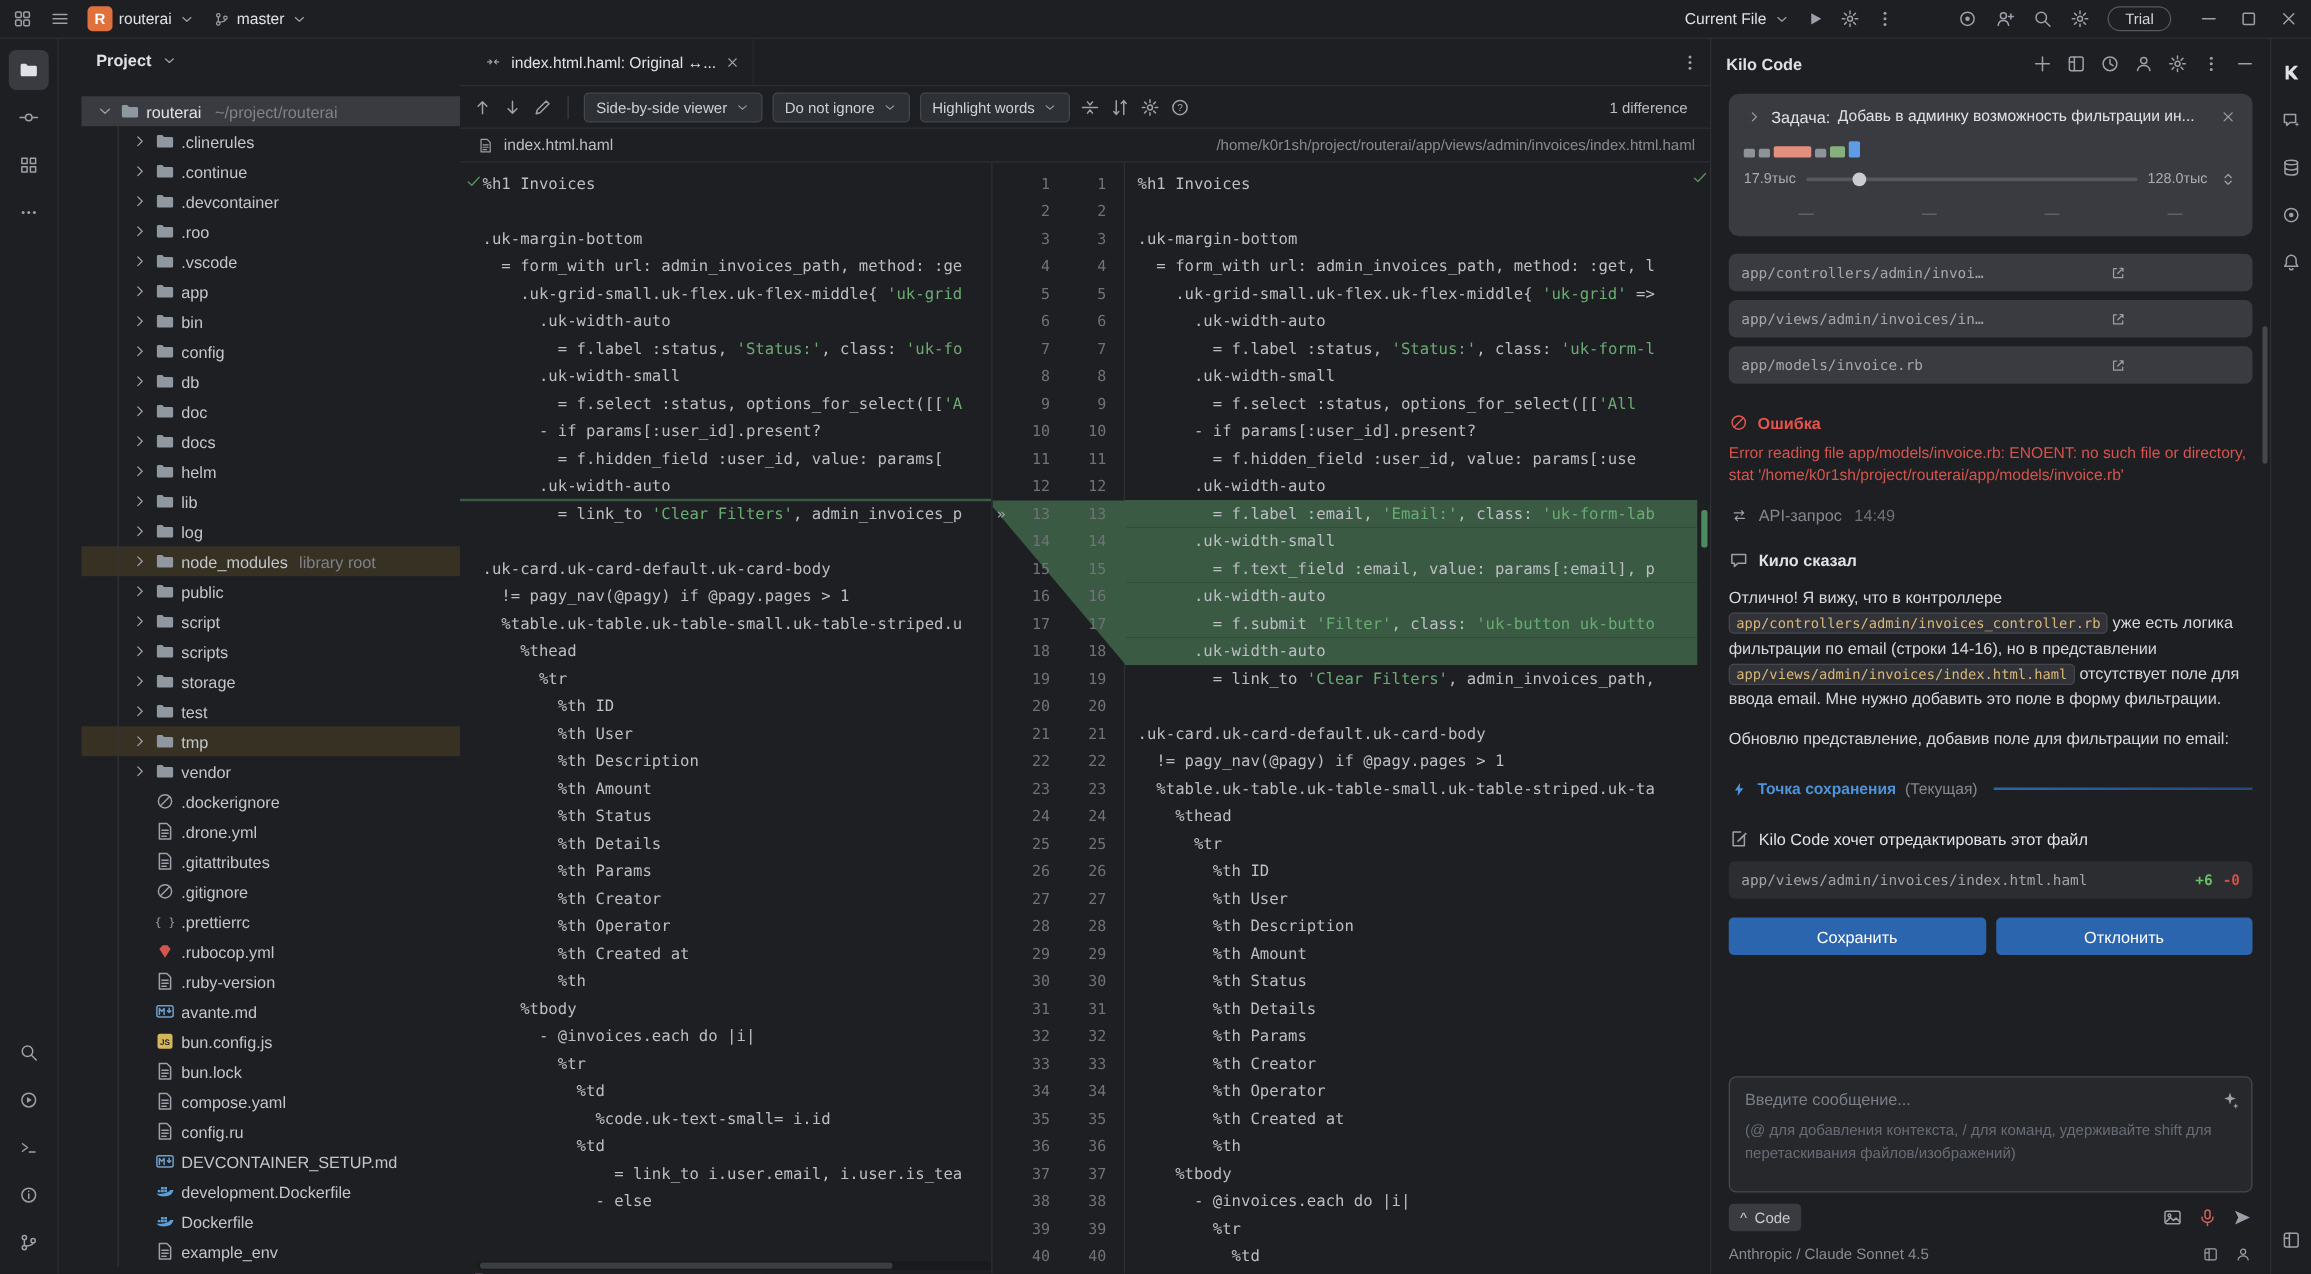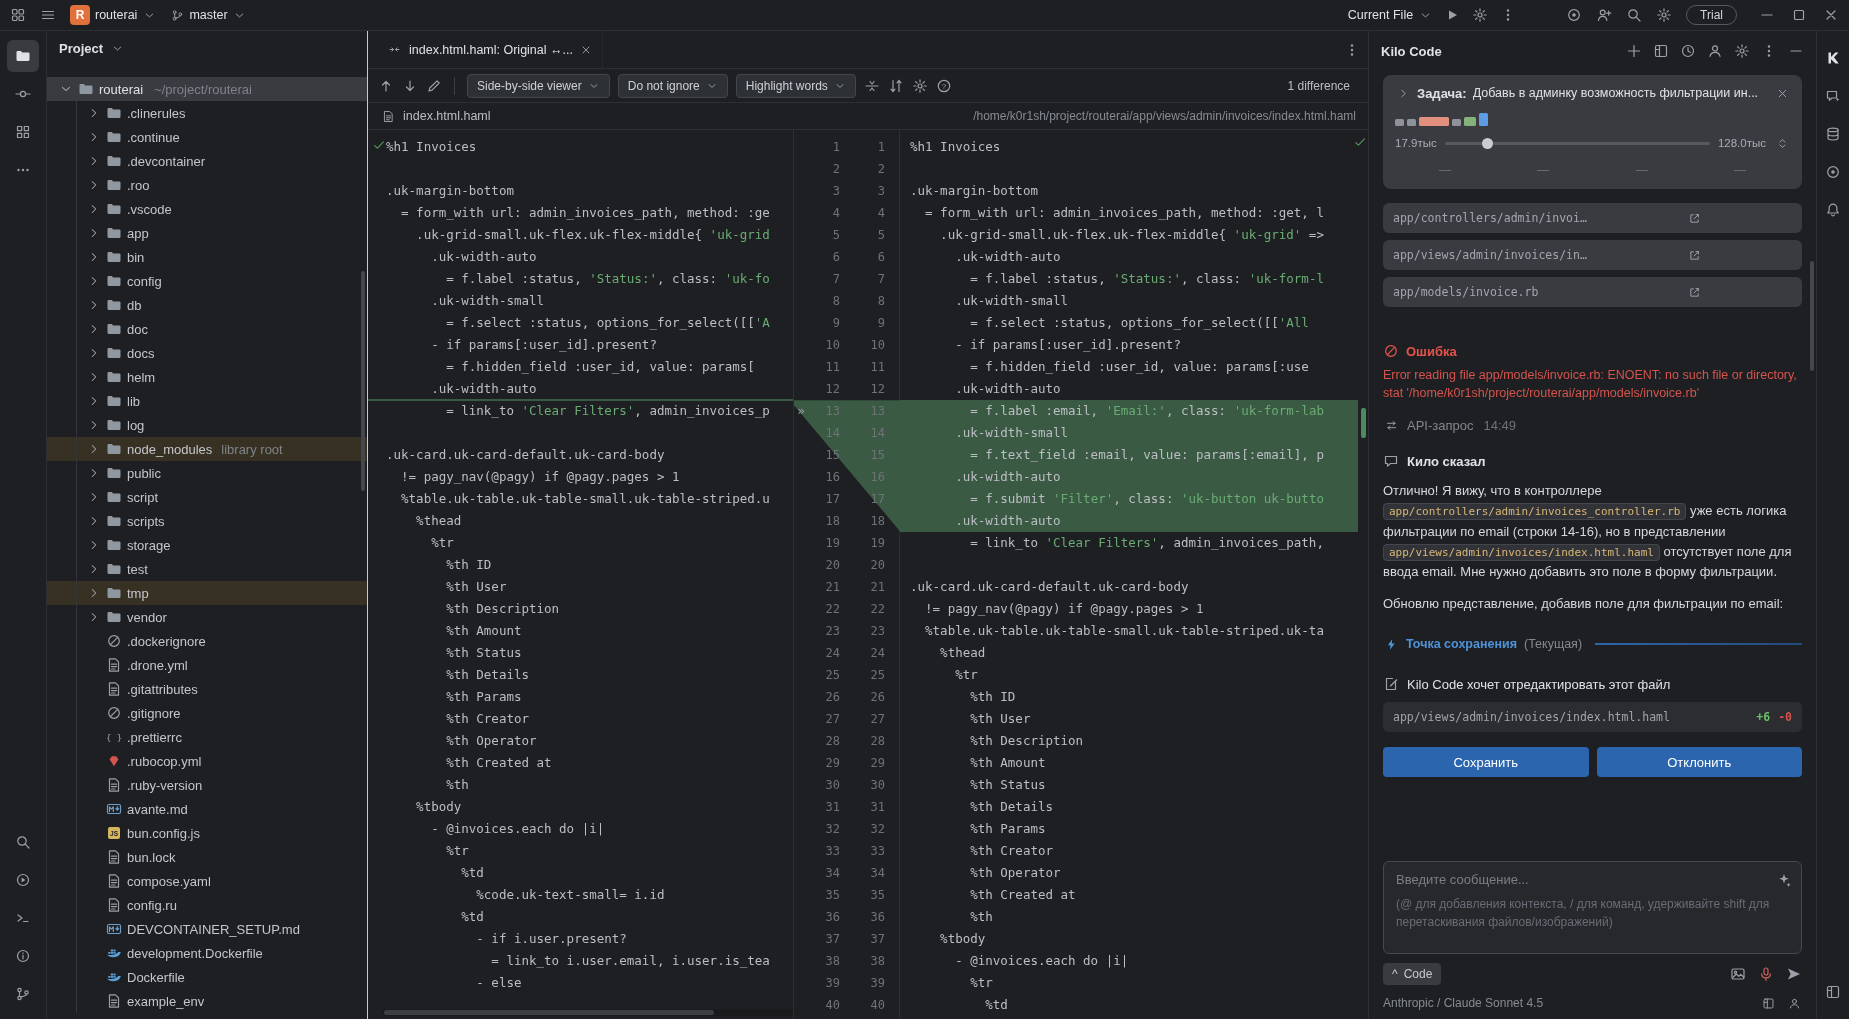--- a/index.html
+++ b/index.html
@@ -23,21 +23,21 @@
 .winctl{display:flex;align-items:center;gap:16px;margin-left:8px;color:#aeb1b7}
 
 
 .leftstrip{position:absolute;top:31px;left:0;width:47px;bottom:0;background:#1e1f22;border-right:1px solid #2d2f33;display:flex;flex-direction:column;align-items:center;padding:6px 0}
 .lsbtn{width:32px;height:32px;border-radius:6px;display:flex;align-items:center;justify-content:center;margin:3px 0}
 .lsbtn.active{background:#393b40}
 .lsbtn.active .icon{color:#dfe1e5}
 .ls-spacer{flex:1}
 
 
-.project{position:absolute;top:31px;left:47px;width:321px;bottom:0;background:#1e1f22;border-right:1px solid #f0abfc;overflow:hidden}
+.project{position:absolute;top:31px;left:65px;width:321px;bottom:0;background:#1e1f22;border-right:6px solid #f0abfc;overflow:hidden}
 .p-head{height:34px;display:flex;align-items:center;gap:6px;padding:0 12px;color:#dfe1e5;font-weight:bold;font-size:13px}
 .tree{margin-top:12px;position:relative;font-size:13px}
 .guide{position:absolute;left:29px;top:24px;bottom:0;width:1px;background:#33353a}
 .trow{height:24px;display:flex;align-items:center;gap:5px;padding-left:40px;white-space:nowrap;color:#c4c6cb}
 .trow .chev{width:14px;height:14px}
 .trow:not(.folder) .chev{visibility:hidden}
 .trow.root{padding-left:12px;background:#393b40;color:#dfe1e5}
 .trow.excluded{background:rgba(189,140,46,0.16)}
 .tsuffix{color:#7e838a;margin-left:4px}
 .tpath{color:#7e838a;margin-left:6px}
@@ -81,32 +81,32 @@
 .hthumb{position:absolute;left:2px;top:1px;width:330px;height:5px;border-radius:3px;background:#3b3e42}
 
 
 .kilo{position:absolute;top:31px;left:1368px;width:448px;bottom:0;background:#1e1f22;border-left:1px solid #2d2f33;display:flex;flex-direction:column}
 .k-head{height:40px;display:flex;align-items:center;padding:0 12px;gap:8px}
 .k-title{font-weight:bold;color:#dfe1e5;font-size:13px;flex:1}
 .k-acts{display:flex;align-items:center;gap:11px}
 .k-scroll{flex:1;overflow:hidden;padding:4px 14px 0;position:relative;display:flex;flex-direction:column}
 .task-card{background:#393b40;border-radius:8px;padding:10px 12px 12px}
 .tc-top{display:flex;align-items:center;gap:6px;color:#dfe1e5}
-.tc-label{font-weight:bold}
+.tc-label{font-weight:normal}
 .tc-text{flex:1;white-space:nowrap;overflow:hidden;text-overflow:ellipsis;font-size:12.5px}
 .tc-segs{display:flex;align-items:flex-end;gap:3px;margin-top:11px;height:14px}
 .seg{display:inline-block;border-radius:1.5px}
 .tc-slider{display:flex;align-items:center;gap:8px;margin-top:9px;font-size:11.5px;color:#a9adb3}
 .track{flex:1;height:3px;background:#55585d;border-radius:2px;position:relative}
 .knob{position:absolute;left:14%;top:-4px;width:11px;height:11px;border-radius:50%;background:#c9ccd1}
 .tc-stats{display:flex;justify-content:space-between;padding:0 44px;margin-top:12px;color:#6e7277;font-size:12px}
 .chips{margin-top:14px;display:flex;flex-direction:column;gap:7px}
 .chip{height:30px;background:#393b40;border-radius:6px;display:flex;align-items:center;padding:0 10px;gap:8px;font-family:"DejaVu Sans Mono","Liberation Mono",monospace;font-size:11.5px;color:#a3a7ad}
 .chip span{flex:1;white-space:nowrap;overflow:hidden;text-overflow:ellipsis}
-.err{margin-top:36px}
+.err{margin-top:23px}
 .err-head{display:flex;align-items:center;gap:7px;font-weight:bold;color:#e5544c}
 .err-head .icon{color:#e5544c}
 .err-text{margin-top:7px;color:#d5544d;font-size:12.5px;line-height:1.45}
 .api-row{margin-top:15px;display:flex;align-items:center;gap:8px;color:#83878e;font-size:13px}
 .api-time{margin-left:2px;color:#6e7277}
 .said{margin-top:20px;display:flex;align-items:center;gap:8px;font-weight:bold;color:#dfe1e5}
 .msg{margin-top:12px;color:#d6d8dd;font-size:13px;line-height:1.55}
 .mc{font-family:"DejaVu Sans Mono","Liberation Mono",monospace;font-size:11px;background:#313338;border:1px solid #43464c;border-radius:4px;padding:1px 5px;color:#d9b777;white-space:nowrap}
 .checkpoint{margin-top:22px;display:flex;align-items:center;gap:7px;font-size:12.5px}
 .cp-label{color:#4e93d9;font-weight:bold}
@@ -1056,21 +1056,20 @@
             <div class="cl"><span>        %th Creator</span></div>
             <div class="cl"><span>        %th Operator</span></div>
             <div class="cl"><span>        %th Created at</span></div>
             <div class="cl"><span>        %th</span></div>
             <div class="cl"><span>    %tbody</span></div>
             <div class="cl"><span>      - @invoices.each do |i|</span></div>
             <div class="cl"><span>        %tr</span></div>
             <div class="cl"><span>          %td</span></div>
             <div class="cl"><span>            %code.uk-text-small= i.id</span></div>
             <div class="cl"><span>          %td</span></div>
-            <div class="cl"><span>            - if i.user.present?</span></div>
             <div class="cl"><span>              = link_to i.user.email, i.user.is_tea</span></div>
             <div class="cl"><span>            - else</span></div>
           </div>
       <div class="insmark"></div>
       <div class="hscroll">
             <div class="hthumb"></div>
           </div>
     </div>
     <div class="gutter">
       <svg class="wedge" viewBox="0 0 107 888" preserveAspectRatio="none">

